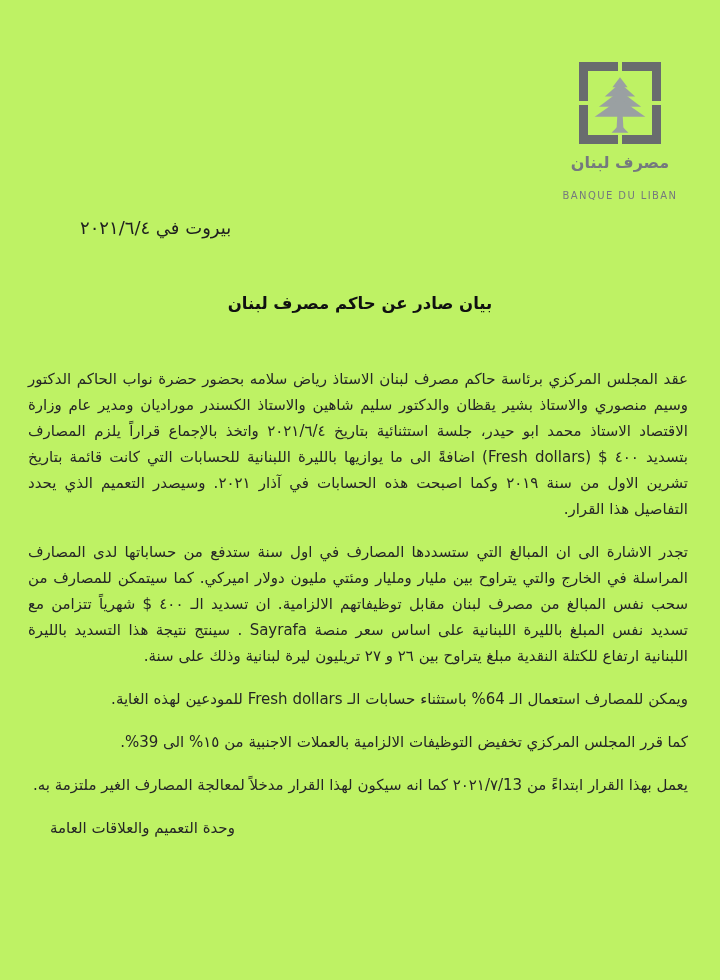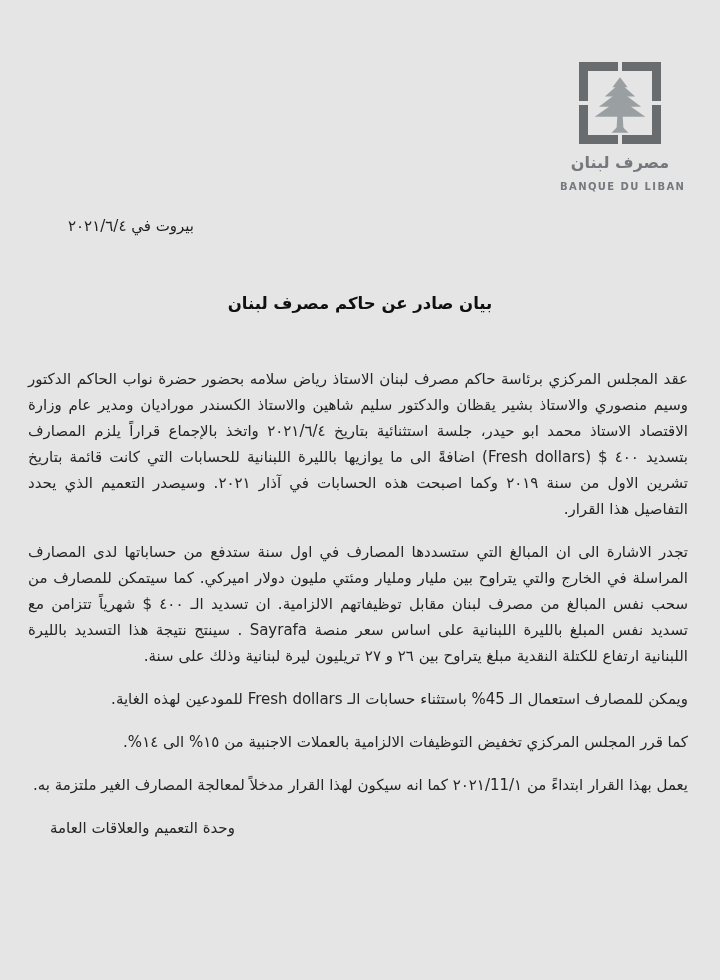--- a/index.html
+++ b/index.html
@@ -5,21 +5,21 @@
   html, body { margin:0; padding:0; }
   body {
     width:720px; height:980px;
     background:#ffffff;
     font-family:"DejaVu Sans", sans-serif;
     color:#262626;
   }
   .page {
     position:relative;
     width:720px; height:980px;
-    background:#e5e5e5;
+    background:#bef264;
     overflow:hidden;
   }
 
   
   .logo {
     position:absolute; top:62px; right:40px; width:120px;
     text-align:center;
     color:var(--logo-text, #75797e);
   }
   .logo-frame {
@@ -40,31 +40,31 @@
     transform:translateX(-50%);
   }
   .cedar * { fill:var(--cedar-color, #9aa0a2); }
   .logo-arabic {
     margin-top:9px;
     direction:rtl;
     font-size:16px; font-weight:bold;
     white-space:nowrap;
   }
   .logo-latin {
-    margin-top:9px;
-    font-size:10px; font-weight:bold;
+    margin-top:18px;
+    font-size:10px; font-weight:normal;
     letter-spacing:1.4px;
     white-space:nowrap;
   }
 
   
   .date-line {
-    position:absolute; top:217px; left:68px;
+    position:absolute; top:217px; left:80px;
     direction:rtl; white-space:nowrap;
-    font-size:15px; color:#1f1f1f;
+    font-size:18px; color:#1f1f1f;
   }
   .doc-title {
     position:absolute; top:294px; left:0; width:100%;
     margin:0;
     direction:rtl; text-align:center;
     font-size:16.5px; font-weight:bold; color:#101010;
   }
 
   
   .doc-body {
@@ -106,19 +106,19 @@
     <div class="logo-latin">BANQUE DU LIBAN</div>
   </div>
 
   <div class="date-line">بيروت في ٢٠٢١/٦/٤</div>
 
   <h1 class="doc-title">بيان صادر عن حاكم مصرف لبنان</h1>
 
   <div class="doc-body">
     <p>عقد المجلس المركزي برئاسة حاكم مصرف لبنان الاستاذ رياض سلامه بحضور حضرة نواب الحاكم الدكتور وسيم منصوري والاستاذ بشير يقظان والدكتور سليم شاهين والاستاذ الكسندر موراديان ومدير عام وزارة الاقتصاد الاستاذ محمد ابو حيدر، جلسة استثنائية بتاريخ ٢٠٢١/٦/٤ واتخذ بالإجماع قراراً يلزم المصارف بتسديد ٤٠٠ $ (Fresh dollars) اضافةً الى ما يوازيها بالليرة اللبنانية للحسابات التي كانت قائمة بتاريخ تشرين الاول من سنة ٢٠١٩ وكما اصبحت هذه الحسابات في آذار ٢٠٢١. وسيصدر التعميم الذي يحدد التفاصيل هذا القرار.</p>
     <p>تجدر الاشارة الى ان المبالغ التي ستسددها المصارف في اول سنة ستدفع من حساباتها لدى المصارف المراسلة في الخارج والتي يتراوح بين مليار ومليار ومئتي مليون دولار اميركي. كما سيتمكن للمصارف من سحب نفس المبالغ من مصرف لبنان مقابل توظيفاتهم الالزامية. ان تسديد الـ ٤٠٠ $ شهرياً تتزامن مع تسديد نفس المبلغ بالليرة اللبنانية على اساس سعر منصة Sayrafa . سينتج نتيجة هذا التسديد بالليرة اللبنانية ارتفاع للكتلة النقدية مبلغ يتراوح بين ٢٦ و ٢٧ تريليون ليرة لبنانية وذلك على سنة.</p>
-    <p>ويمكن للمصارف استعمال الـ 45% باستثناء حسابات الـ Fresh dollars للمودعين لهذه الغاية.</p>
-    <p>كما قرر المجلس المركزي تخفيض التوظيفات الالزامية بالعملات الاجنبية من ١٥% الى ١٤%.</p>
-    <p>يعمل بهذا القرار ابتداءً من ٢٠٢١/11/١ كما انه سيكون لهذا القرار مدخلاً لمعالجة المصارف الغير ملتزمة به.</p>
+    <p>ويمكن للمصارف استعمال الـ 64% باستثناء حسابات الـ Fresh dollars للمودعين لهذه الغاية.</p>
+    <p>كما قرر المجلس المركزي تخفيض التوظيفات الالزامية بالعملات الاجنبية من ١٥% الى 39%.</p>
+    <p>يعمل بهذا القرار ابتداءً من ٢٠٢١/٧/13 كما انه سيكون لهذا القرار مدخلاً لمعالجة المصارف الغير ملتزمة به.</p>
     <p class="signature">وحدة التعميم والعلاقات العامة</p>
   </div>
 
 </div>
 
 </body></html>

